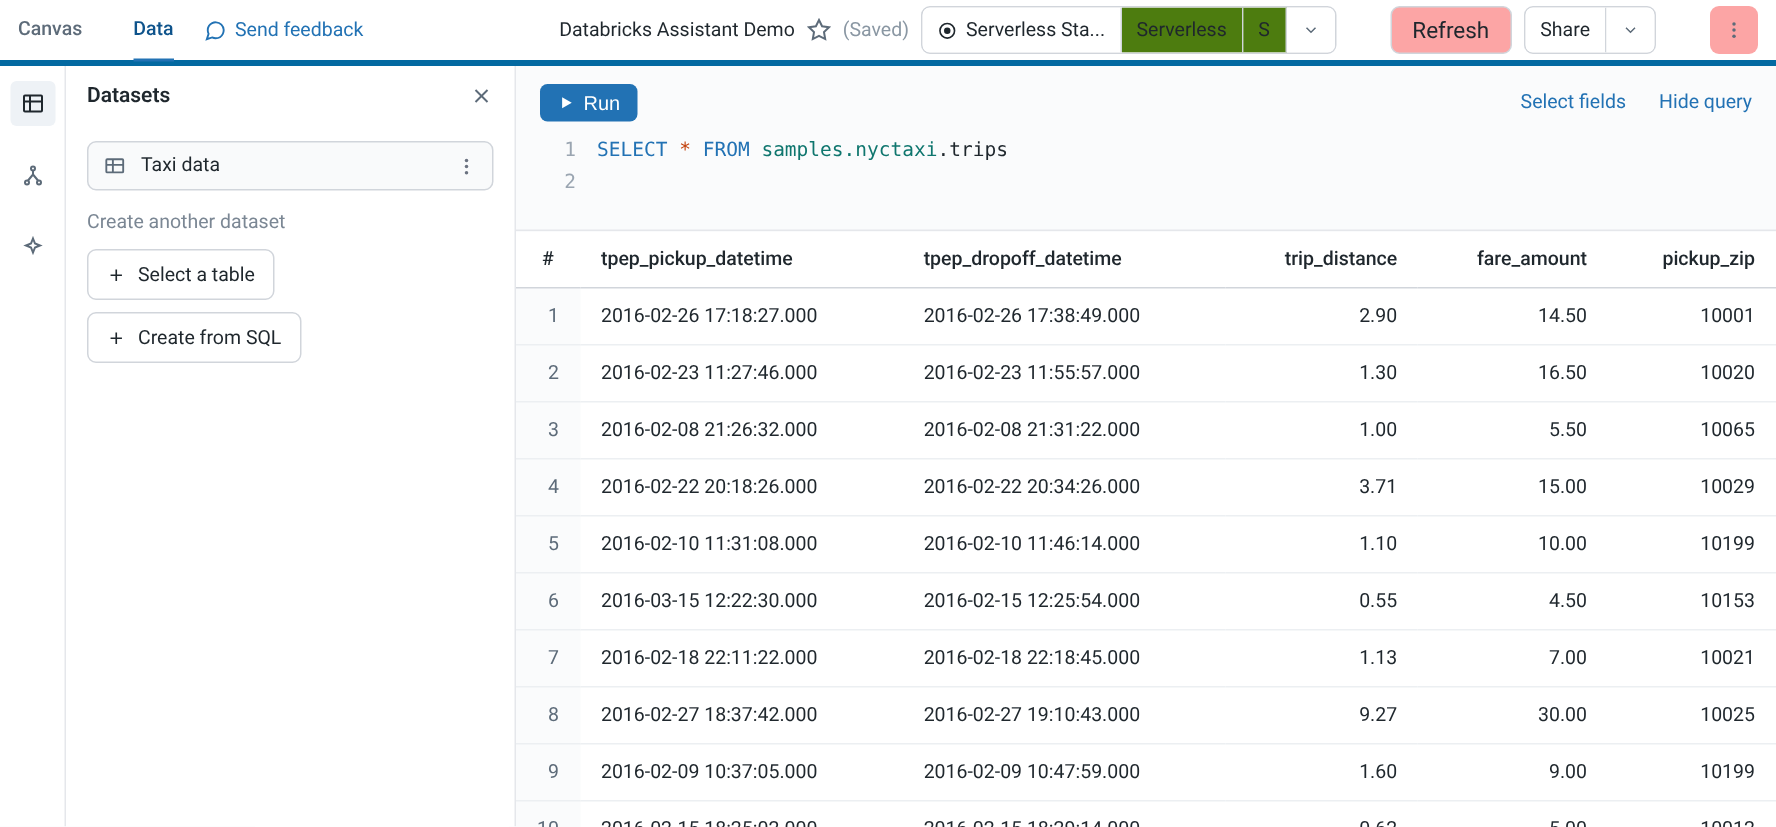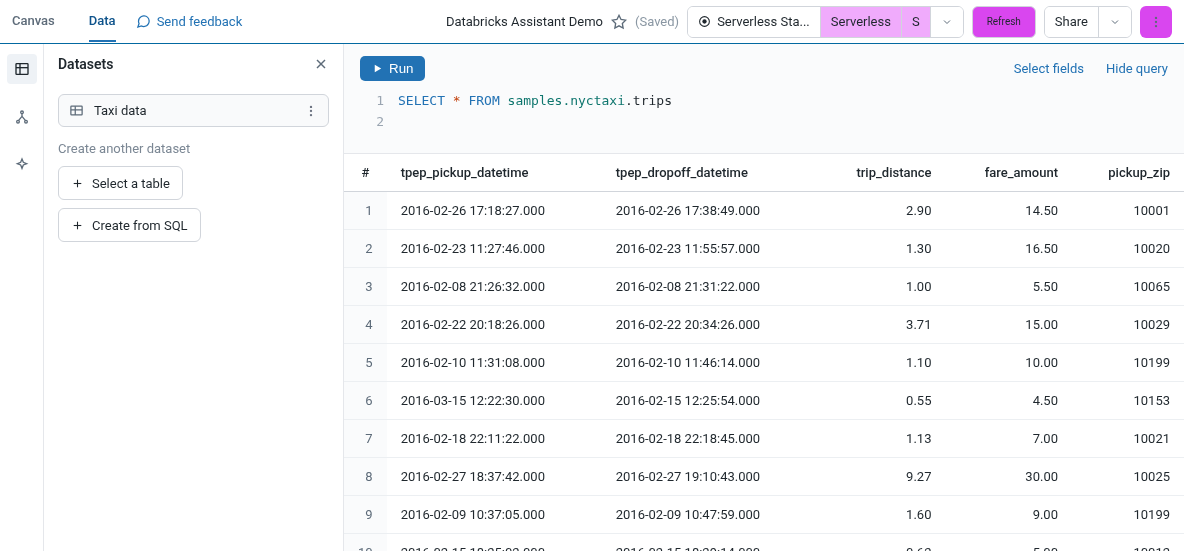--- a/index.html
+++ b/index.html
@@ -1,31 +1,31 @@
 <!DOCTYPE html>
 <html><head>
 <meta charset="utf-8">
 <style>
 * { box-sizing: border-box; margin: 0; padding: 0; }
 body { font-family: -apple-system, BlinkMacSystemFont, "Segoe UI", Roboto, sans-serif; font-size: 13px; color: #1f272d; background: #fff; width: 1184px; height: 551px; overflow: hidden; }
 
-.topbar { display: flex; align-items: center; height: 44px; padding: 0 12px; border-bottom: 1px solid #0369a1; gap: 8px; }
+.topbar { display: flex; align-items: center; height: 44px; padding: 0 12px; border-bottom: 4px solid #0369a1; gap: 8px; }
 .tabs { display: flex; gap: 18px; }
 .tab { padding: 12px 0; font-weight: 500; color: #5d6b79; cursor: pointer; }
 .tab.active { color: #0e538b; border-bottom: 2px solid #2272b4; margin-left: 16px; }
 .feedback-link { display: flex; align-items: center; gap: 6px; color: #2272b4; margin-left: 12px; cursor: pointer; }
 .spacer { flex: 1; }
 .title-block { display: flex; align-items: center; gap: 8px; color: #5d6b79; }
 .title-text { color: #1f272d; }
 .saved-text { color: #8a97a3; }
 .pill-group { display: flex; align-items: center; border: 1px solid #d1d5db; border-radius: 6px; overflow: hidden; height: 32px; }
 .pill-seg { display: flex; align-items: center; gap: 6px; padding: 0 10px; height: 100%; border-right: 1px solid #d1d5db; background: #fff; cursor: pointer; }
 .pill-seg.last { border-right: none; }
-.pill-sub { background: #f0abfc; }
-.btn { height: 32px; padding: 0 14px; border: 1px solid #d1d5db; border-radius: 6px; background: #d946ef; display: flex; align-items: center; cursor: pointer; font-size: 10px; }
+.pill-sub { background: #4d7c0f; }
+.btn { height: 32px; padding: 0 14px; border: 1px solid #d1d5db; border-radius: 6px; background: #fca5a5; display: flex; align-items: center; cursor: pointer; font-size: 15px; margin-left: 28px; }
 .icon-btn { width: 32px; justify-content: center; }
 .dots-btn { border: none; }
 
 .main { display: flex; height: calc(551px - 44px); }
 .rail { width: 44px; border-right: 1px solid #e5e7eb; display: flex; flex-direction: column; align-items: center; padding-top: 10px; gap: 18px; }
 .rail-item { width: 30px; height: 30px; display: flex; align-items: center; justify-content: center; border-radius: 4px; cursor: pointer; color: #5d6b79; }
 .rail-item.active { background: #eef2f6; color: #1f272d; }
 
 .sidebar { width: 300px; border-right: 1px solid #e5e7eb; padding: 12px 14px; }
 .side-header { display: flex; align-items: center; justify-content: space-between; margin-bottom: 22px; }

